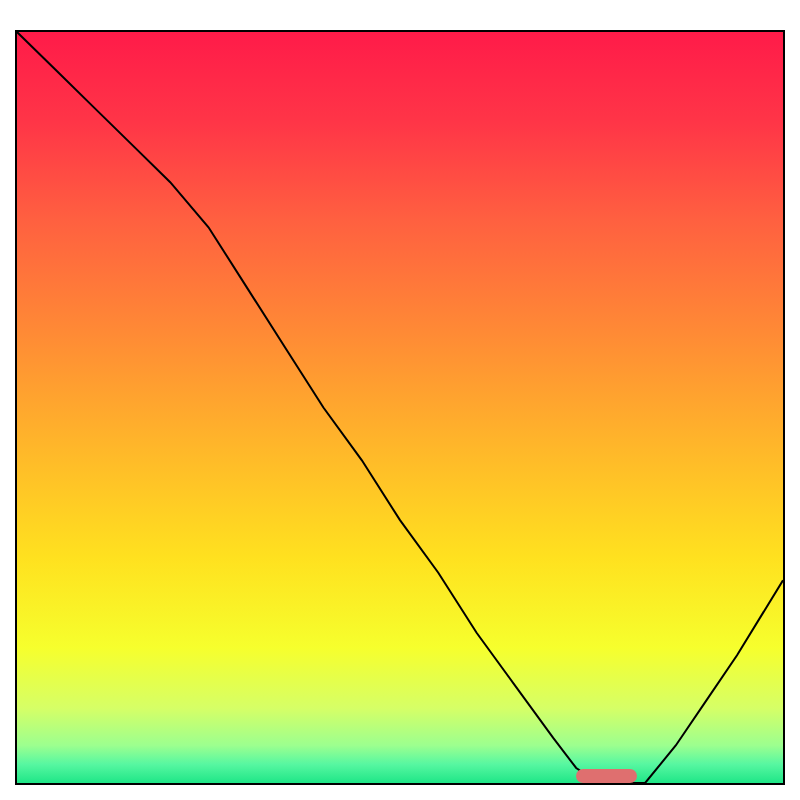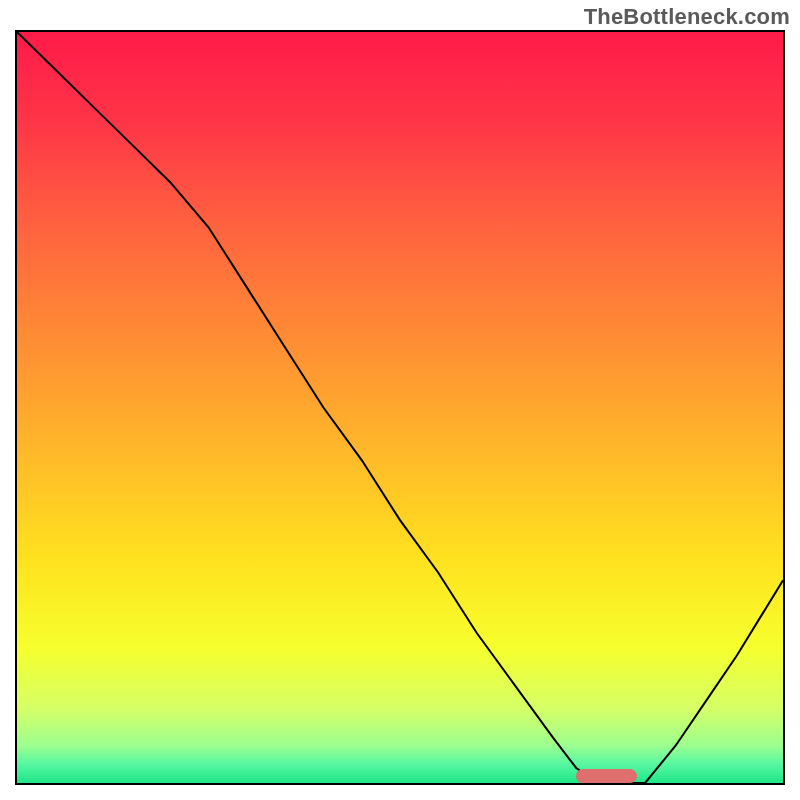--- a/index.html
+++ b/index.html
@@ -62,21 +62,20 @@
     position: absolute;
     background: #df6f6f;
     border-radius: 999px;
     z-index: 4;
   }
 </style>
 </head>
 <body>
 
 <div class="container">
-  <div class="watermark">TheBottleneck.com</div>
 
   <div class="plot-frame">
     <div class="plot-area">
 
       <svg class="bg-gradient" viewBox="0 0 100 100" preserveAspectRatio="none">
         <defs>
           <linearGradient id="bgGrad" x1="0" y1="0" x2="0" y2="1">
               <stop offset="0%" stop-color="#ff1b49"></stop>
               <stop offset="12%" stop-color="#ff3547"></stop>
               <stop offset="25%" stop-color="#ff6040"></stop>

